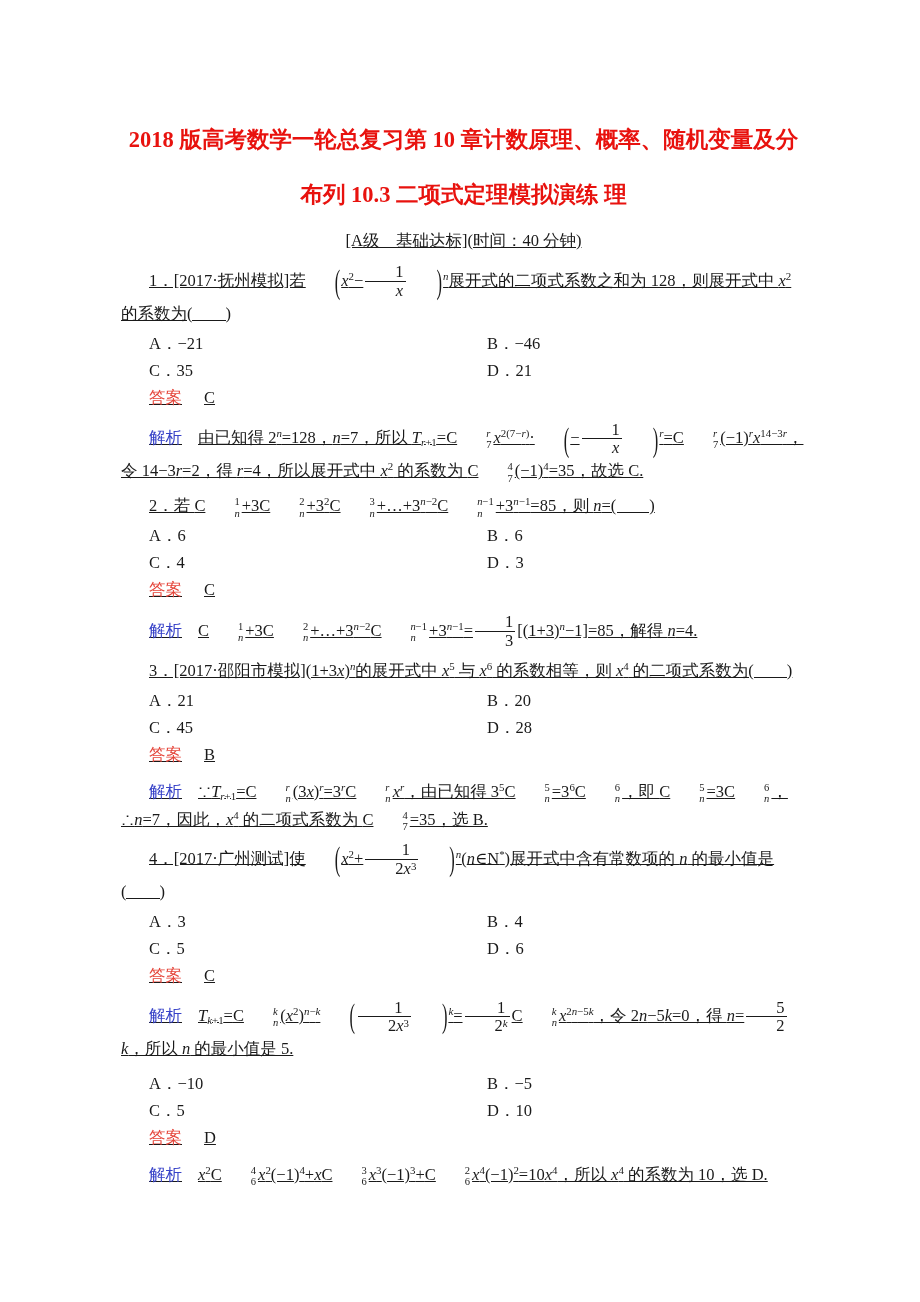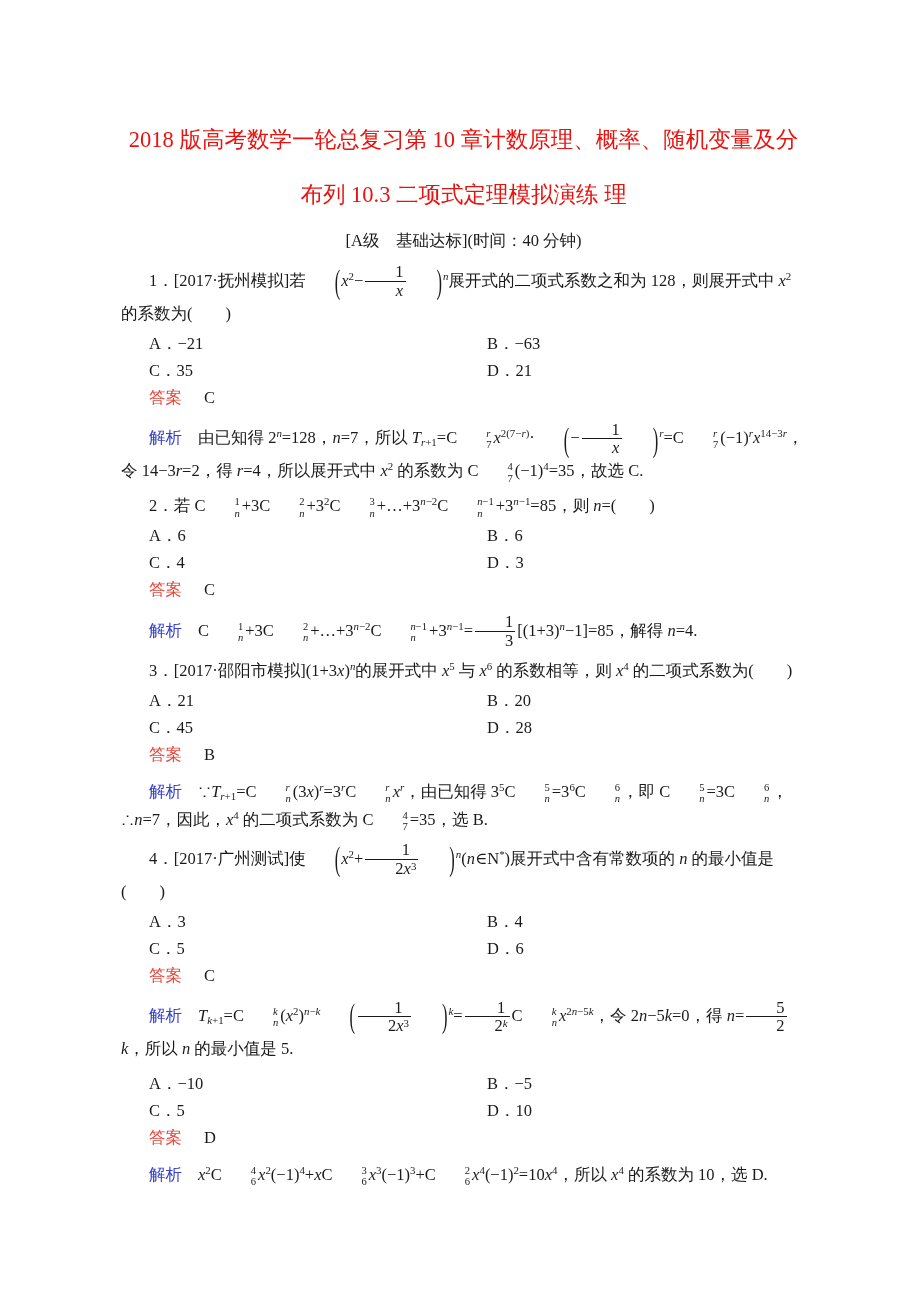--- a/index.html
+++ b/index.html
@@ -14,32 +14,32 @@
   body{
     width:920px;height:1302px;overflow:hidden;
     background:var(--page-bg);
     color:var(--text-black);
     font-family:"Liberation Serif","DejaVu Serif",serif;
     font-size:16.5px;
   }
   .page{width:920px;height:1302px;padding:112px 114px 0 121px;}
   .title{
     color:var(--title-red);
-    font-weight:normal;
+    font-weight:bold;
     font-size:22.5px;
     line-height:55px;
     text-align:center;
   }
   .section-header{
     text-align:center;
     font-size:16.5px;
     line-height:30px;
     margin-top:4px;
   }
-  p{margin:0;}
+  p{margin:0;text-decoration:underline;}
   .q{margin-top:7px;}
   .stem{line-height:28px;text-indent:28px;}
   .opts{
     margin-left:28px;
     display:grid;
     grid-template-columns:338px auto;
     line-height:27px;
     margin-top:2px;
   }
   .ans{margin-left:28px;line-height:26px;margin-top:1px;}
@@ -71,21 +71,21 @@
     <div>2018 版高考数学一轮总复习第 10 章计数原理、概率、随机变量及分</div>
     <div>布列 10.3 二项式定理模拟演练 理</div>
   </div>
 
   <p class="section-header">[A级　基础达标](时间：40 分钟)</p>
 
   <section class="q">
     <p class="stem">1．[2017·抚州模拟]若<span class="bp">(</span><i>x</i><sup>2</sup>−<span class="fr"><span class="fn">1</span><span class="fd"><i>x</i></span></span><span class="bp">)</span><sup><i>n</i></sup>展开式的二项式系数之和为 128，则展开式中 <i>x</i><sup>2</sup> 的系数为(　　)</p>
     <div class="opts">
       <span>A．−21</span>
-      <span>B．−63</span>
+      <span>B．−46</span>
       <span>C．35</span>
       <span>D．21</span>
     </div>
     <p class="ans">
       <span class="lbl">答案</span><span>C</span>
     </p>
     <p class="jx">
       <span class="lbl">解析</span><span>由已知得 2<sup><i>n</i></sup>=128，<i>n</i>=7，所以 <i>T</i><sub><i>r</i>+1</sub>=<span class="C">C<span class="ix"><span><i>r</i></span><span>7</span></span></span><i>x</i><sup>2(7−<i>r</i>)</sup>·<span class="bp">(</span>−<span class="fr"><span class="fn">1</span><span class="fd"><i>x</i></span></span><span class="bp">)</span><sup><i>r</i></sup>=<span class="C">C<span class="ix"><span><i>r</i></span><span>7</span></span></span>(−1)<sup><i>r</i></sup><i>x</i><sup>14−3<i>r</i></sup>，令 14−3<i>r</i>=2，得 <i>r</i>=4，所以展开式中 <i>x</i><sup>2</sup> 的系数为 <span class="C">C<span class="ix"><span>4</span><span>7</span></span></span>(−1)<sup>4</sup>=35，故选 C.</span>
     </p>
   </section>

